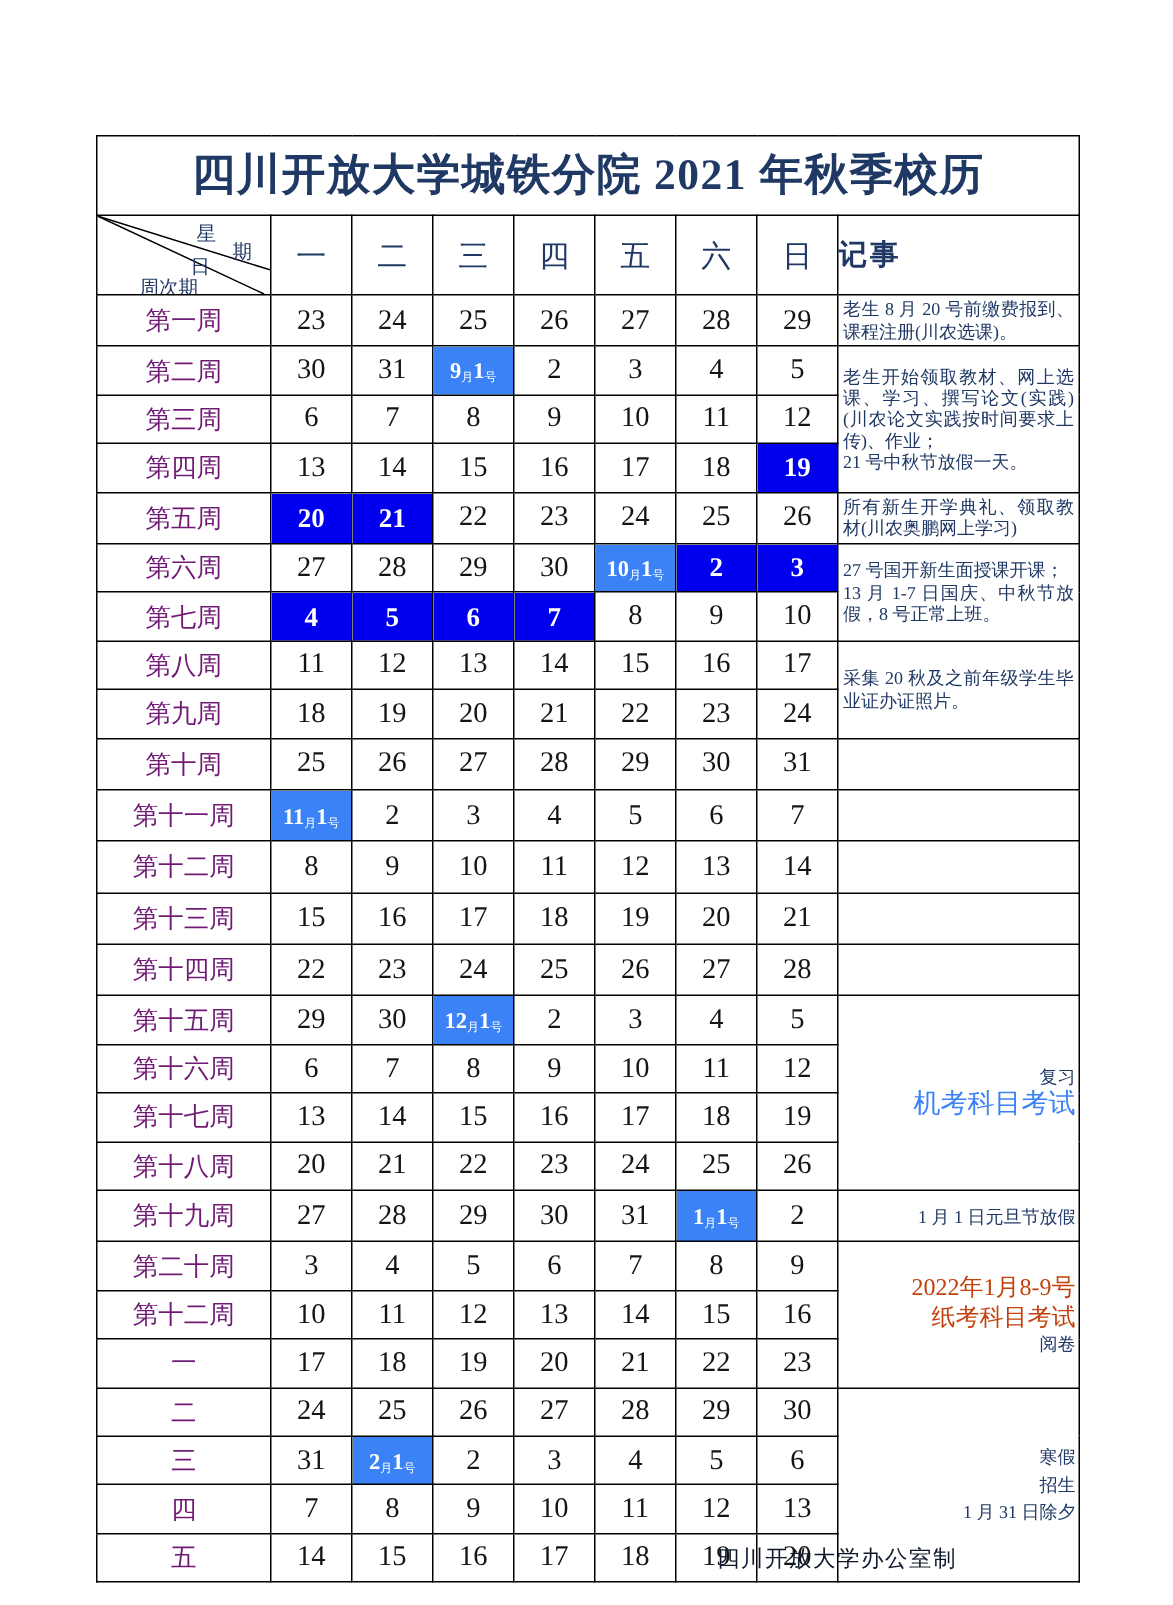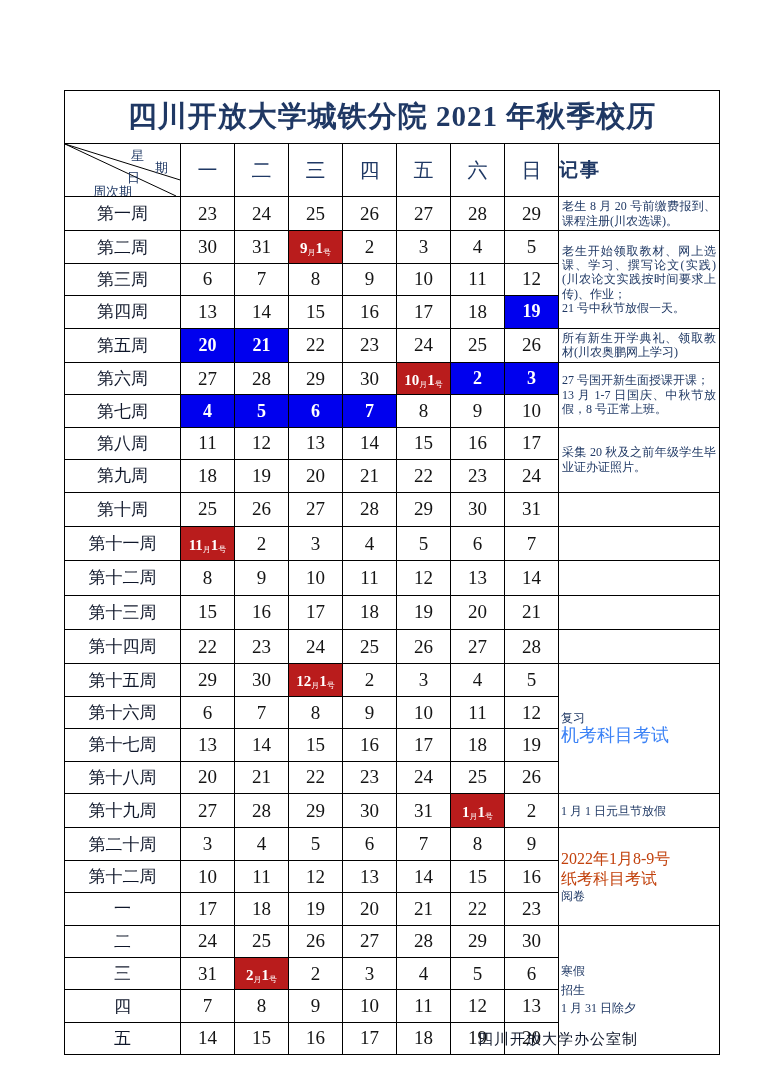--- a/index.html
+++ b/index.html
@@ -29,34 +29,34 @@
   .c-p3{left:62px;top:27px;}
   .c-p4{left:28px;top:41px;}
   td.day-head{
     text-align:center;vertical-align:middle;color:#1F3864;font-size:20px;font-weight:500;
   }
   td.notes-head{
     vertical-align:middle;color:#1F3864;font-size:19px;font-weight:700;letter-spacing:2px;
   }
   tbody td{height:31.4px;vertical-align:middle;}
   td.week{
-    text-align:center;color:#0f172a;font-size:17px;white-space:nowrap;
+    text-align:center;color:#701a75;font-size:17px;white-space:nowrap;
   }
   td.date{
     text-align:center;color:#141414;font-size:19px;
   }
   td.date.hl-b{background:#0000EE;color:#ffffff;font-weight:700;font-size:18px;}
-  td.date.hl-o{background:#b91c1c;color:#ffffff;font-weight:700;}
+  td.date.hl-o{background:#3b82f6;color:#ffffff;font-weight:700;}
   td.date.hl-o .onum{font-size:15px;color:#fff;font-weight:700;}
   td.date.hl-o .ounit{font-size:8px;color:#fff;font-weight:400;vertical-align:-2px;}
   td.note{
     color:#1F3864;font-size:12px;line-height:1.2;vertical-align:middle;
   }
   td.note.a-just{text-align:justify;padding:1px 3px;}
-  td.note.a-center{text-align:left;padding:1px 2px;font-family:Liberation Serif, serif;}
+  td.note.a-center{text-align:right;padding:1px 2px;font-family:Liberation Serif, serif;}
   td.note div{margin:0;}
   td.note.spread div{margin:4px 0;}
   .red-lg{color:#3b82f6;font-size:18px;line-height:1.2;}
   .red-md{color:#c2410c;font-size:16px;line-height:1.25;}
   .footer{
     position:absolute;left:478px;top:1030px;font-size:15px;color:#0f172a;letter-spacing:1px;
   }
 </style>
 </head>
 <body>

